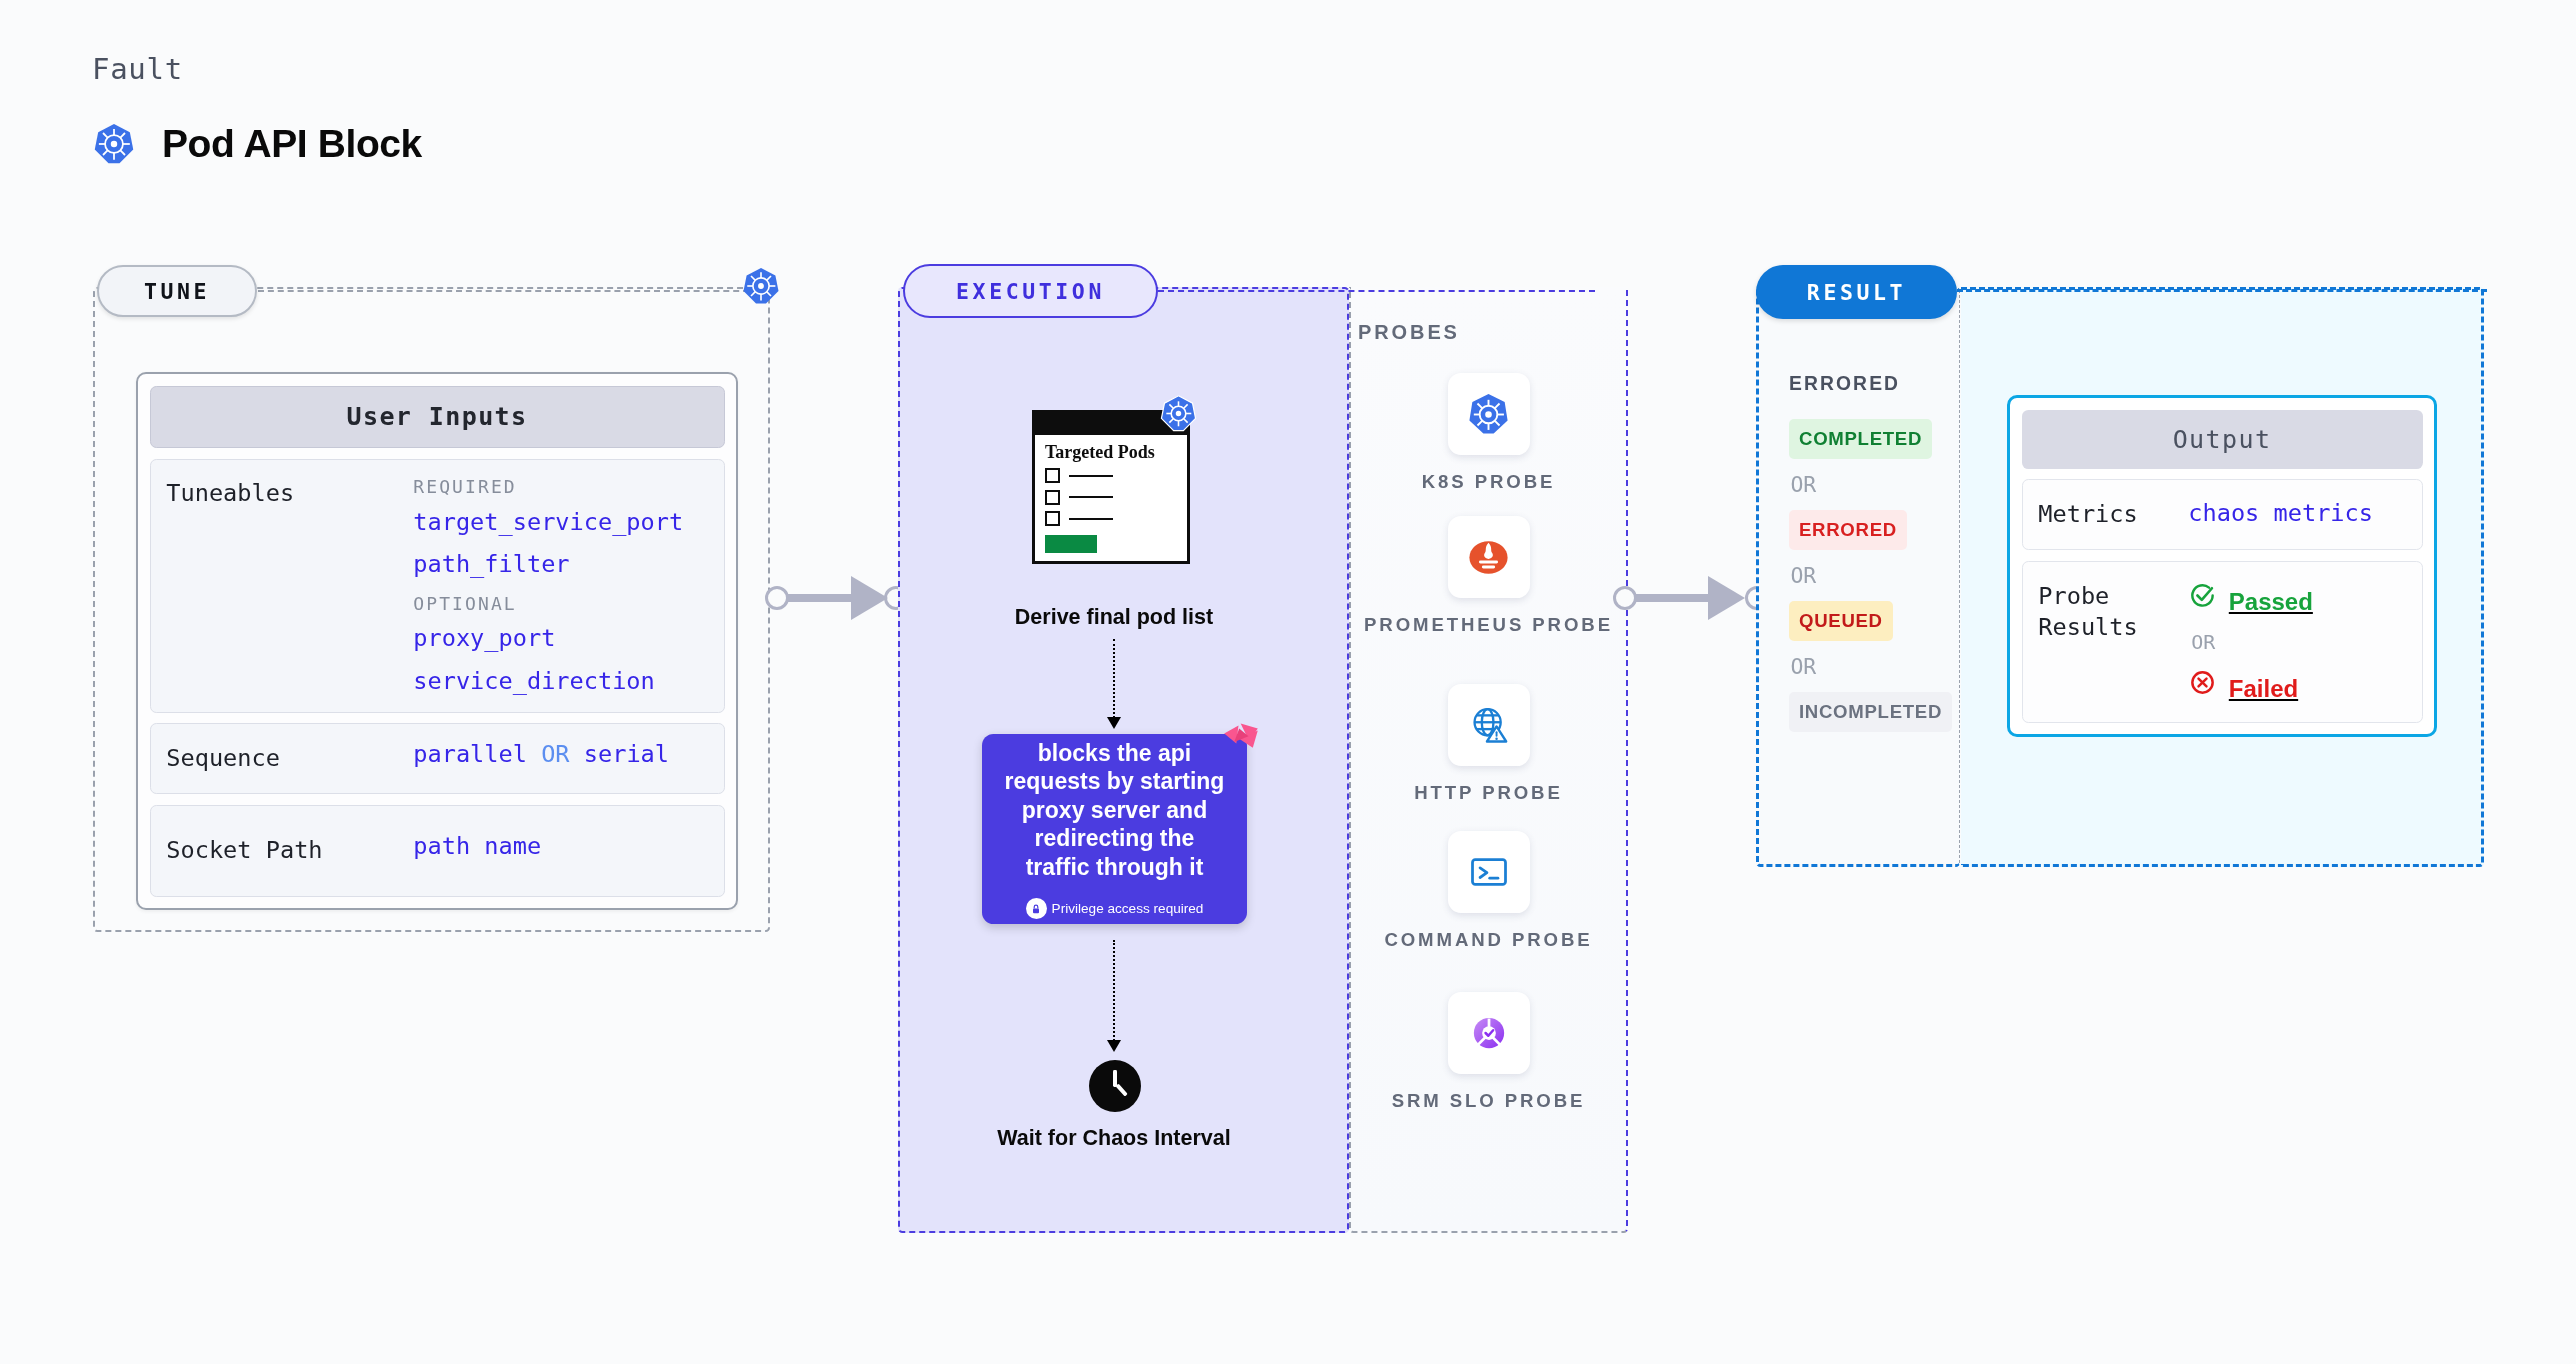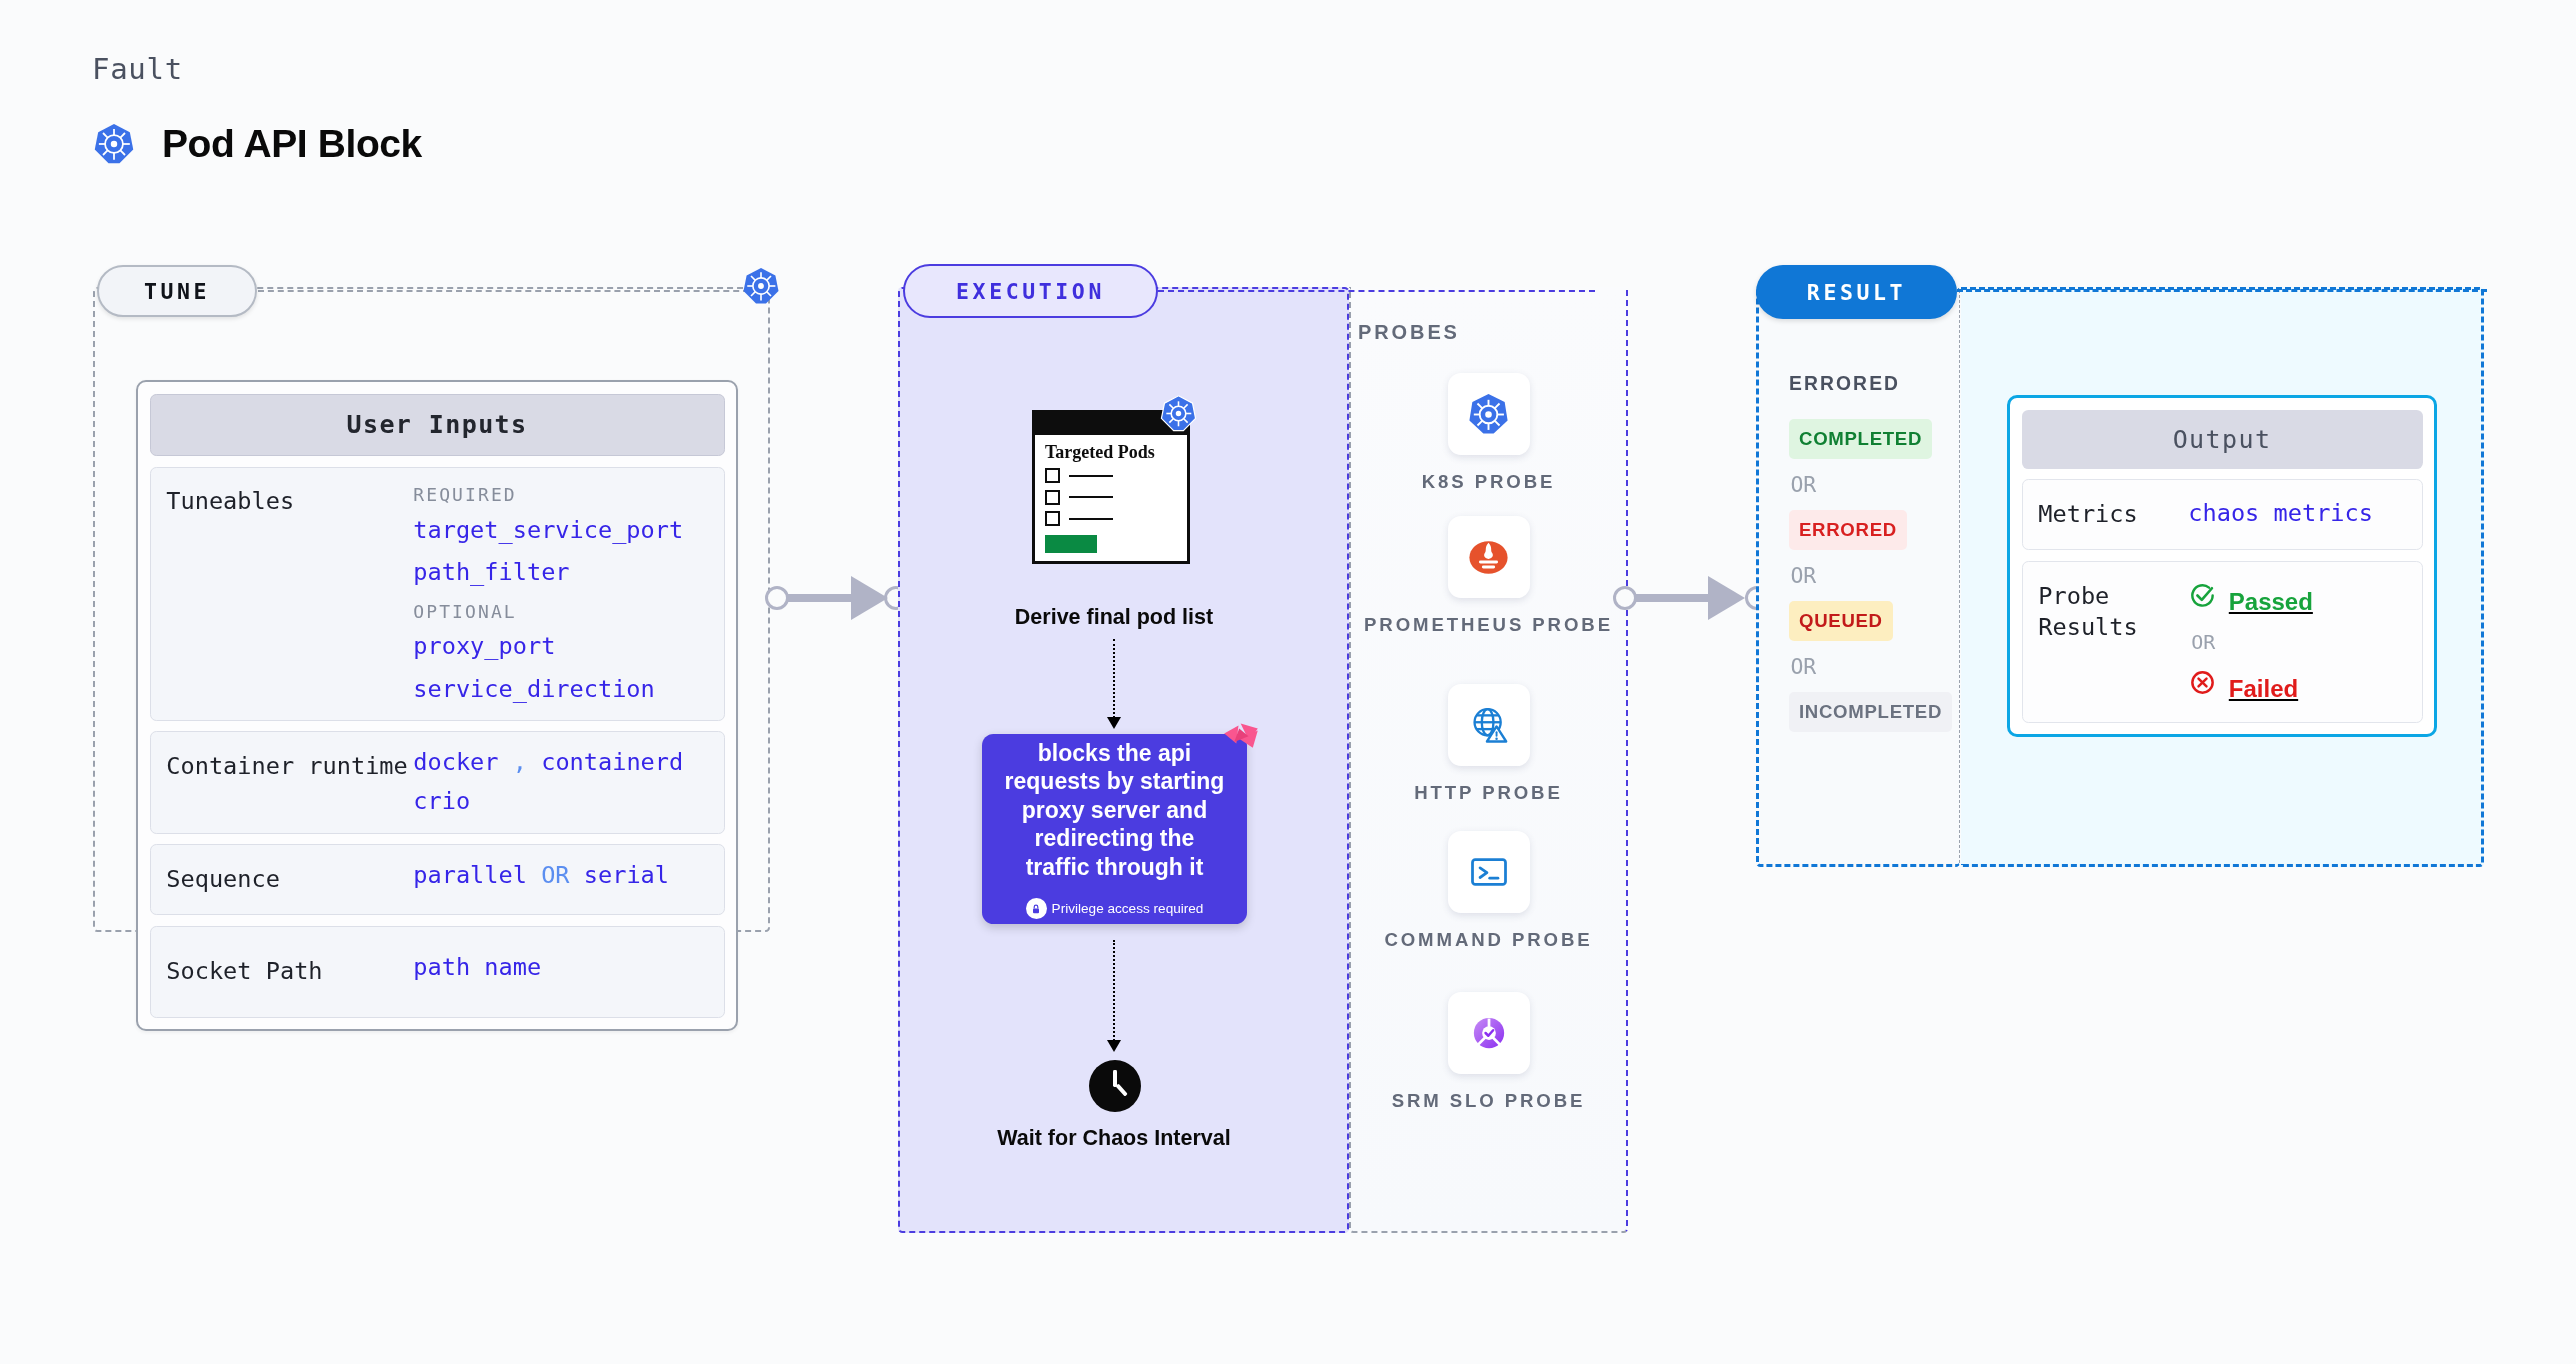--- a/index.html
+++ b/index.html
@@ -45,21 +45,21 @@
     background: #f2f4f8; border: 2.1px solid #b4bac4; color: #10131a;
     box-shadow: 0 2.1px 4.3px rgba(0,0,0,.10);
   }
   .tune-dash-lead {
     position: absolute; left: 258px; top: 290px; width: 501px; height: 0;
     border-top: 2.1px dashed #9aa1ad;
   }
   .k8s-badge-tune { position: absolute; left: 741px; top: 266px; z-index: 7; }
 
   .ui-card {
-    position: absolute; left: 136px; top: 380px; width: 602px;
+    position: absolute; left: 136px; top: 372px; width: 602px;
     border: 2.1px solid #9aa1ad; border-radius: 10px;
     background: #fdfdfe; padding: 11.5px; box-shadow: 0 1.4px 3.6px rgba(0,0,0,.05);
   }
   .ui-head {
     background: #d9dae5; border: 0.7px solid #c6c8d6; border-radius: 6.4px;
     text-align: center; padding: 15.8px 0;
     font-family: "DejaVu Sans Mono", monospace; font-size: 25px; font-weight: bold;
     color: #23262e; letter-spacing: 1.4px;
   }
   .ui-row {
@@ -317,33 +317,20 @@
       <div class="row-vals">
         <div class="sub-lbl">REQUIRED</div>
         <div class="tunable">target_service_port</div>
         <div class="tunable">path_filter</div>
         <div class="sub-lbl" style="margin-top:18.6px">OPTIONAL</div>
         <div class="tunable">proxy_port</div>
         <div class="tunable">service_direction</div>
       </div>
     </div>
 
-    <div class="ui-row">
-      <div class="row-label">Container runtime</div>
-      <div class="row-vals">
-        <div>
-          <span class="val">docker</span>
-          <span class="sep">,</span>
-          <span class="val">containerd</span>
-        </div>
-        <div class="rt-line2">
-          <span class="val">crio</span>
-        </div>
-      </div>
-    </div>
 
     <div class="ui-row">
       <div class="row-label">Sequence</div>
       <div class="row-vals">
         <span class="val">parallel</span>
         <span class="sep">OR</span>
         <span class="val">serial</span>
       </div>
     </div>
 

